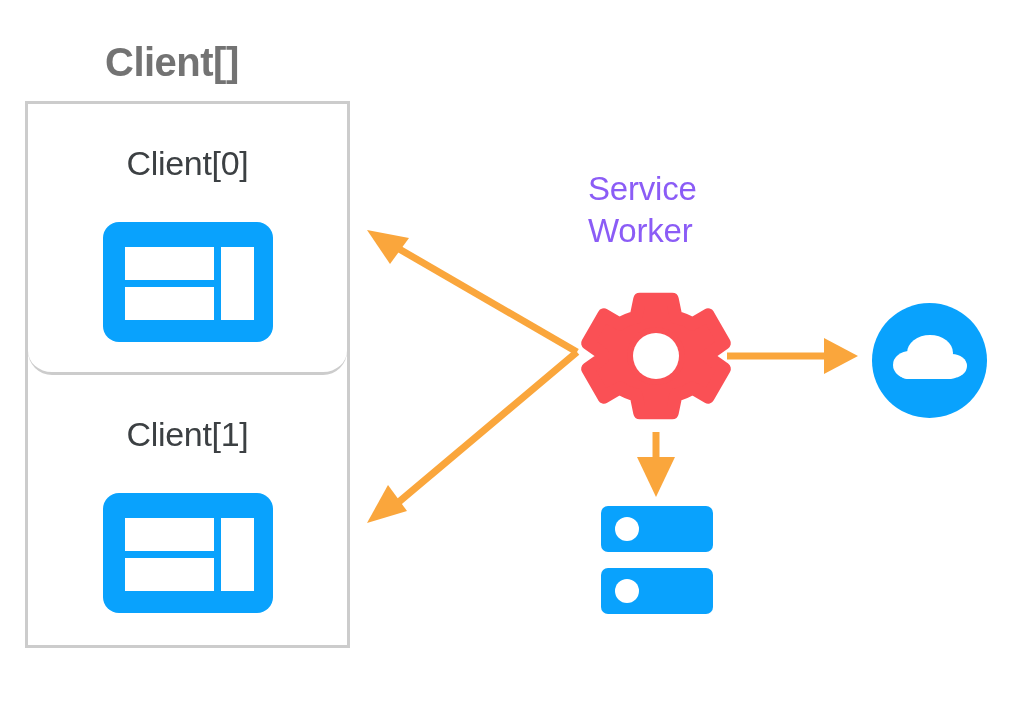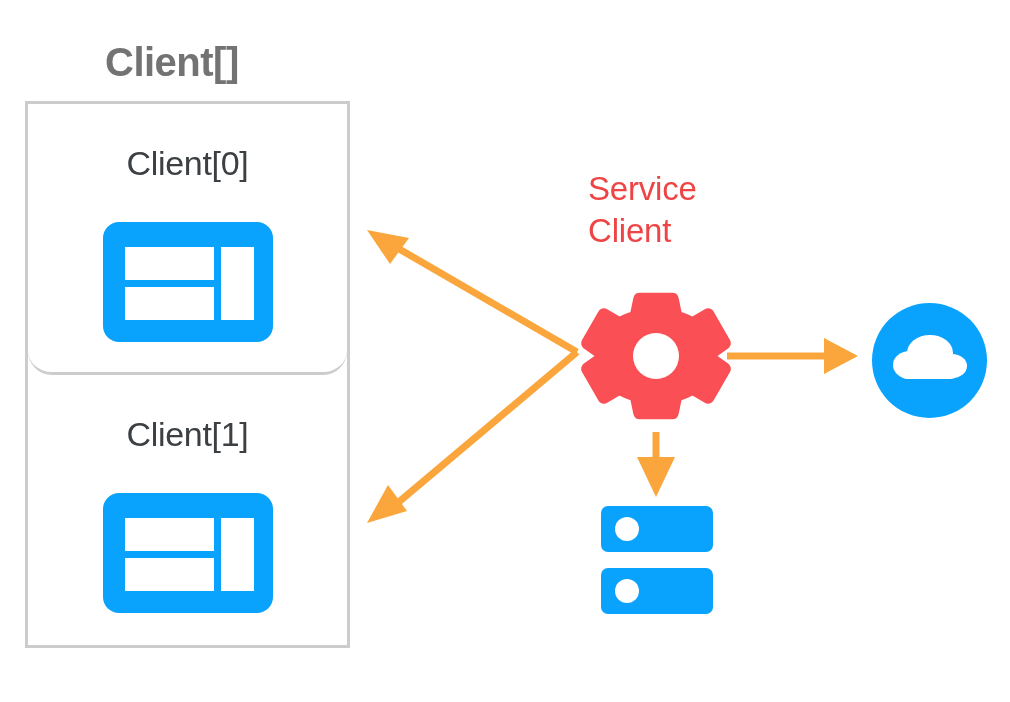--- a/index.html
+++ b/index.html
@@ -96,21 +96,21 @@
   .browser-icon .pane-r  { left: 118px; top: 25px; width: 33px; height: 73px; }
 
   
   .sw-label {
     position: absolute;
     left: 588px;
     top: 168px;
     width: 160px;
     font-size: 33px;
     font-weight: 400;
-    color: #ef4444;
+    color: #8b5cf6;
     line-height: 1.28;
     letter-spacing: -0.2px;
   }
   .sw-label span { display: block; }
 
   
   #overlay {
     position: absolute;
     left: 0;
     top: 0;
@@ -188,21 +188,21 @@
         <div class="pane pane-tl"></div>
         <div class="pane pane-bl"></div>
         <div class="pane pane-r"></div>
       </div>
     </div>
 
   </div>
 
   <div class="sw-label">
     <span>Service</span>
-    <span>Client</span>
+    <span>Worker</span>
   </div>
 
   <div class="db-icon">
     <div class="bar bar-top">
       <div class="led"></div>
     </div>
     <div class="bar bar-bottom">
       <div class="led"></div>
     </div>
   </div>

